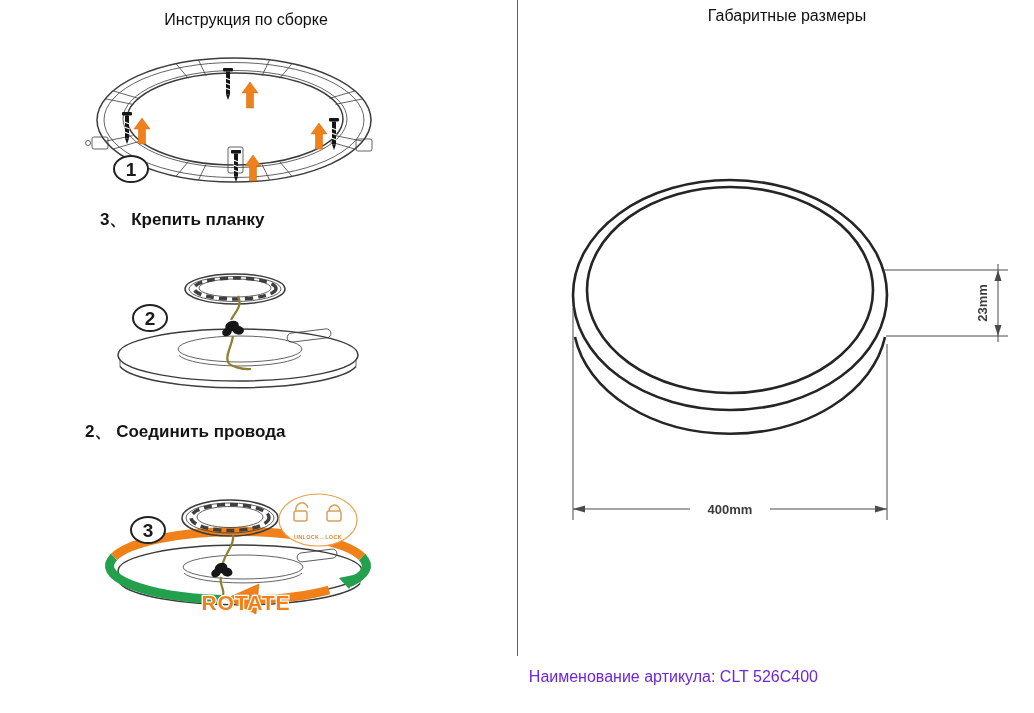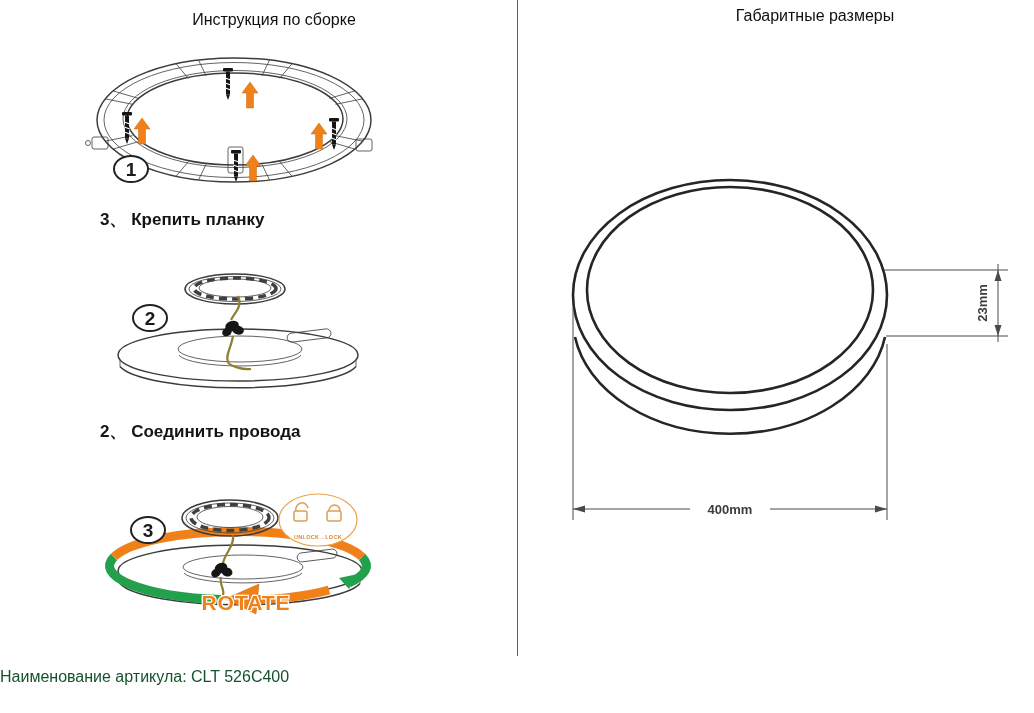--- a/index.html
+++ b/index.html
@@ -5,28 +5,28 @@
   :root{
     --orange:#F08019; --green:#23A04C; --wire:#8F7F33; --bubble:#E8A24B; --ink:#2B2B2B;
   }
   html,body{margin:0;padding:0;background:#fff;}
   #page{
     position:relative; width:1034px; height:713px; background:#fff; overflow:hidden;
     font-family:"Liberation Sans","DejaVu Sans",sans-serif; color:#111;
   }
   .abs{position:absolute;}
   #divider{left:517px; top:0; width:1px; height:656px; background:#5f5f5f;}
-  .section-title{font-size:16px; color:#101010; text-align:center;margin-left:28px;}
+  .section-title{font-size:16px; color:#101010; text-align:center;}
   #left-title{left:0; top:11px; width:492px;}
   #right-title{left:517px; top:7px; width:540px;}
   .step-label{font-size:17px; font-weight:bold; color:#141414; white-space:pre;}
   #step1-label{left:100px; top:208px;}
-  #step2-label{left:100px; top:420px;}
+  #step2-label{left:85px; top:420px;}
   #step3-label{left:100px; top:630px;}
-  #footer-text{left:0; top:668px; width:818px; text-align:left; font-size:16px; color:#14532d;}
+  #footer-text{left:0; top:668px; width:818px; text-align:right; font-size:16px; color:#6d28d9;}
   svg{display:block; overflow:visible;}
   .line  {stroke:#3c3c3c; stroke-width:1.5; fill:none;}
   .line2 {stroke:#3c3c3c; stroke-width:0.8; fill:none;}
   .seg   {stroke:#3f3f3f; stroke-width:3.5; fill:none; stroke-dasharray:8 5;}
   .heavy {stroke:#252525; stroke-width:2.6; fill:none;}
   .dim   {stroke:#4a4a4a; stroke-width:1;   fill:none;}
   .dimtxt{font-size:13px; font-weight:bold; fill:#3c3c3c;}
   .badge-ellipse{fill:#fff; stroke:#222; stroke-width:2;}
   .badge-num{font-size:19px; font-weight:bold; fill:#1a1a1a; text-anchor:middle;}
   .screw{fill:#151515;}

